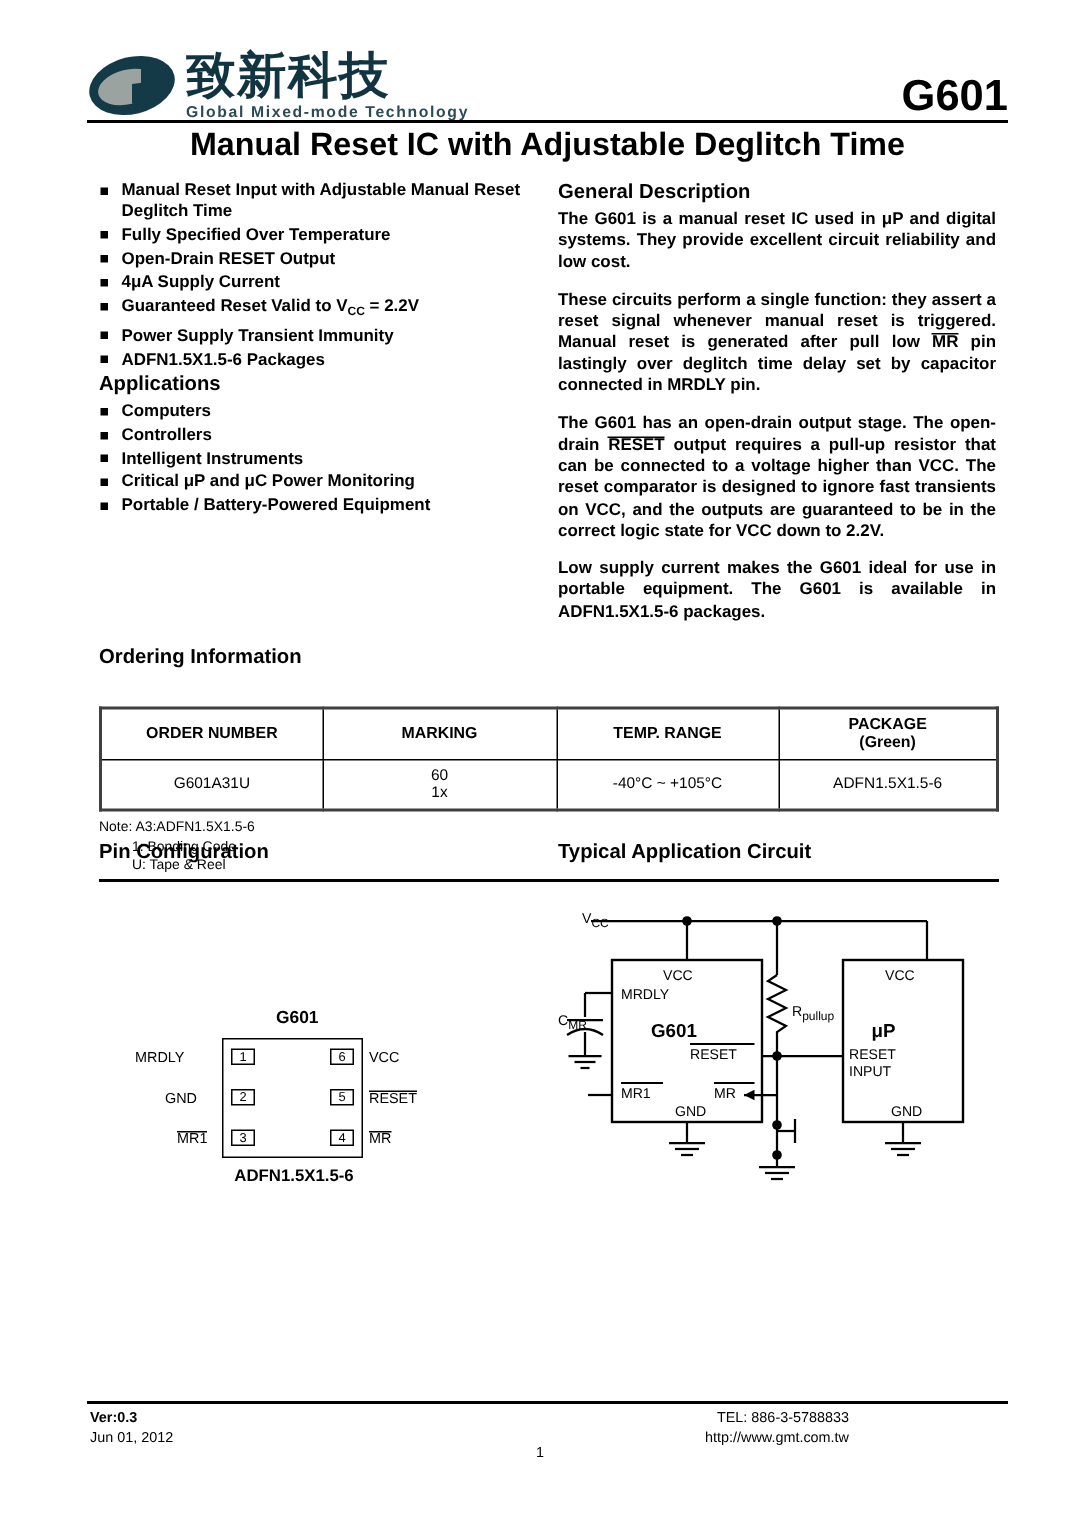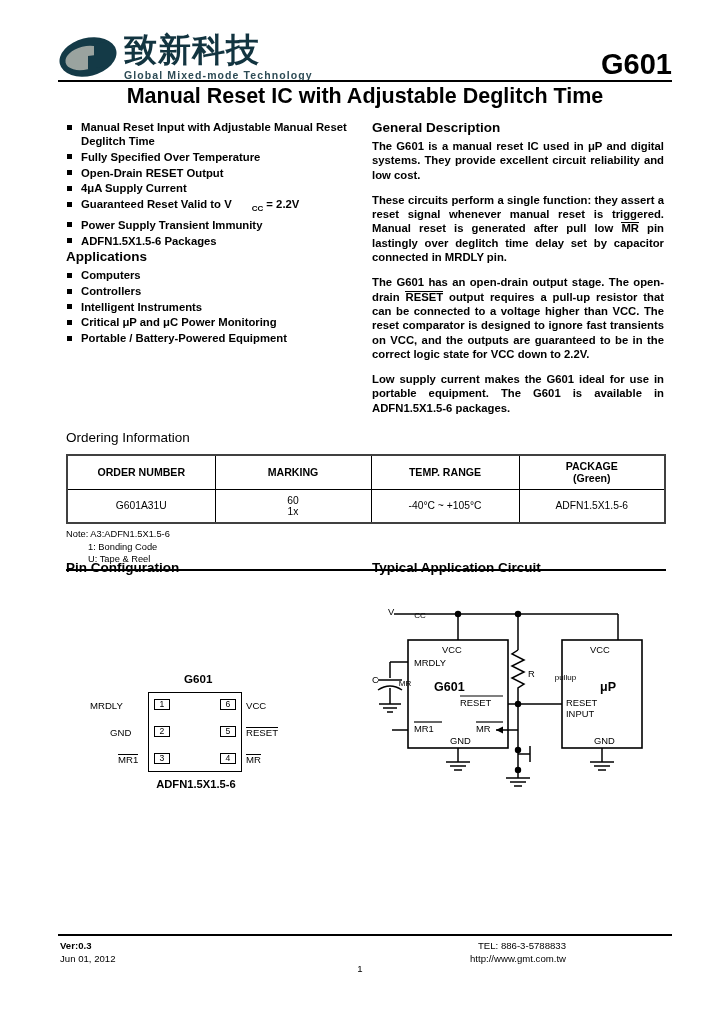--- a/index.html
+++ b/index.html
@@ -127,32 +127,32 @@
     text-align: justify;
     font-weight: bold;
   }
   p.desc.last { margin-bottom: 0; }
   .ovl {
     border-top: 1.3px solid #000;
     padding-top: 0px;
     display: inline-block;
     line-height: 1.0;
   }
-  sub { font-size: 8px; margin-left: 20px; }
+  sub { font-size: 8px; }
 
   
   .ordering {
     position: absolute;
     left: 66px; top: 430px;
     width: 600px;
   }
   .ord-title {
     font-size: 13.5px;
-    font-weight: normal;
-    margin-bottom: 9px;
+    font-weight: bold;
+    margin-bottom: 26px;
   }
   table.ord {
     border-collapse: collapse;
     width: 600px;
     border: 2px solid #404040;
   }
   table.ord th, table.ord td {
     border: 1px solid #000;
     text-align: center;
     vertical-align: middle;
@@ -481,21 +481,21 @@
 
     <div class="ac-t" style="left:70px; top:44px;">VCC</div>
     <div class="ac-t" style="left:42px; top:57px;">MRDLY</div>
     <div class="ac-t mid" style="left:62px; top:82px;">G601</div>
     <div class="ac-t" style="left:88px; top:97px;">RESET</div>
     <div class="ac-t" style="left:42px; top:123px;">MR1</div>
     <div class="ac-t" style="left:104px; top:123px;">MR</div>
     <div class="ac-t" style="left:78px; top:135px;">GND</div>
 
     <div class="ac-t" style="left:218px; top:44px;">VCC</div>
-    <div class="ac-t mid" style="left:228px; top:82px;">μP</div>
+    <div class="ac-t mid" style="left:209px; top:82px;">μP</div>
     <div class="ac-t" style="left:194px; top:97px;">RESET</div>
     <div class="ac-t" style="left:194px; top:108px;">INPUT</div>
     <div class="ac-t" style="left:222px; top:135px;">GND</div>
   </div>
 
   <div class="foot-rule"></div>
   <div class="foot-left">
     <div class="v">Ver:0.3</div>
     <div>Jun 01, 2012</div>
   </div>

